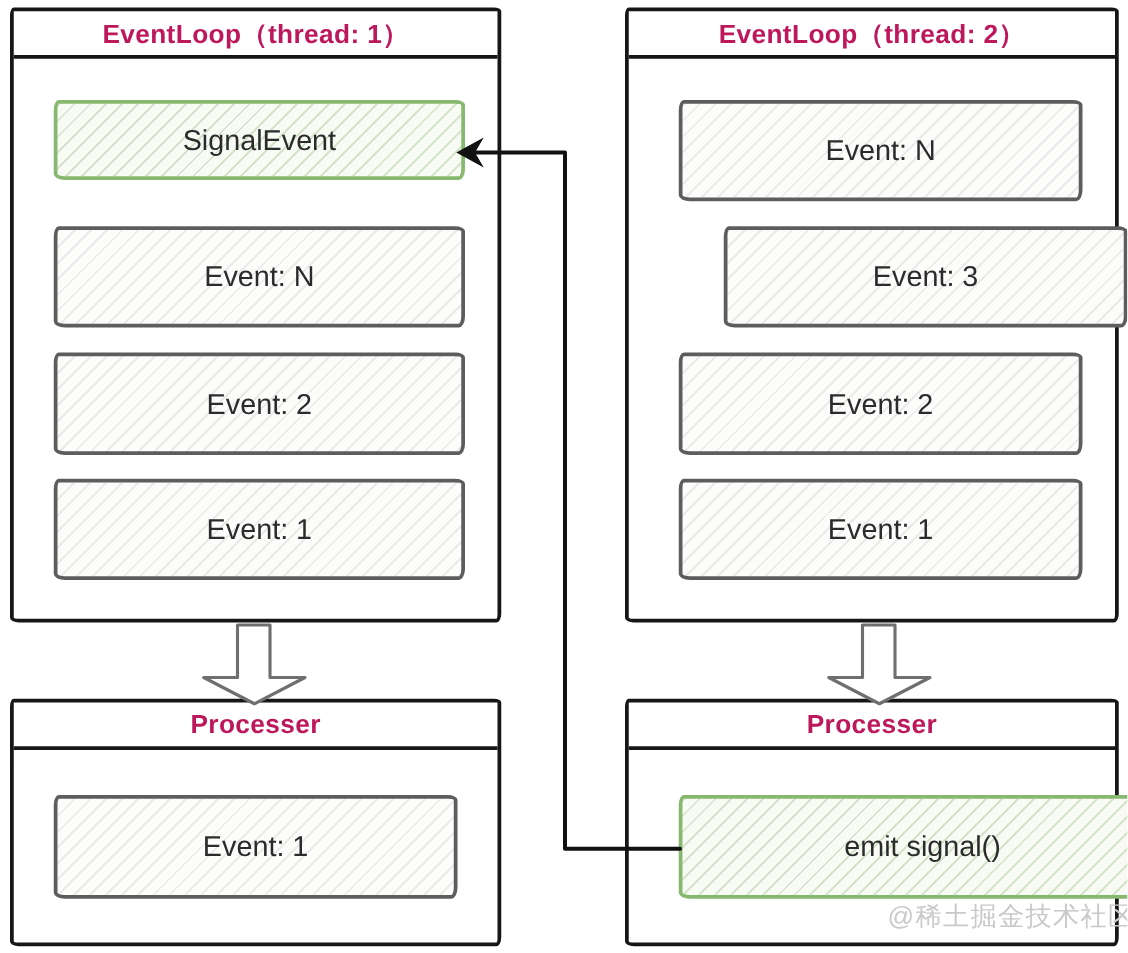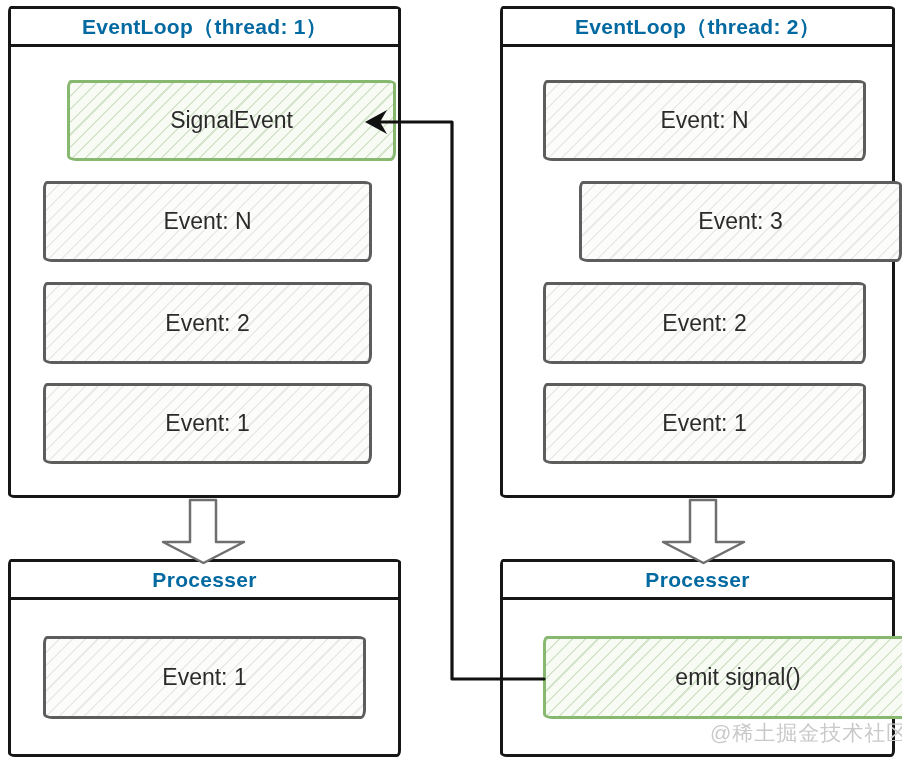--- a/index.html
+++ b/index.html
@@ -22,21 +22,21 @@
   }
 
   .panel-title {
     height: 38px;
     border-bottom: 3px solid var(--panel_border, #161616);
     display: flex;
     align-items: center;
     justify-content: center;
     font-weight: bold;
     font-size: 21px;
-    color: #0369a1;
+    color: #be185d;
     letter-spacing: 0.3px;
   }
 
   .panel-body { position: relative; width: 100%; }
 
   .ebox {
     position: absolute;
     display: flex;
     align-items: center;
     justify-content: center;
@@ -75,21 +75,21 @@
   }
 </style>
 </head>
 <body>
 
 <div class="stage">
 
   <section class="panel" style="left:8px; top:6px; width:393px; height:492px;">
     <div class="panel-title">EventLoop（thread: 1）</div>
     <div class="panel-body">
-      <div class="ebox green" style="left:32px; top:33px; width:329px; height:81px;margin-left:24px;">
+      <div class="ebox green" style="left:32px; top:33px; width:329px; height:64px;">
         <span>SignalEvent</span>
       </div>
       <div class="ebox" style="left:32px; top:134px; width:329px; height:81px;">
         <span>Event: N</span>
       </div>
       <div class="ebox" style="left:32px; top:235px; width:329px; height:82px;">
         <span>Event: 2</span>
       </div>
       <div class="ebox" style="left:32px; top:336px; width:329px; height:81px;">
         <span>Event: 1</span>

